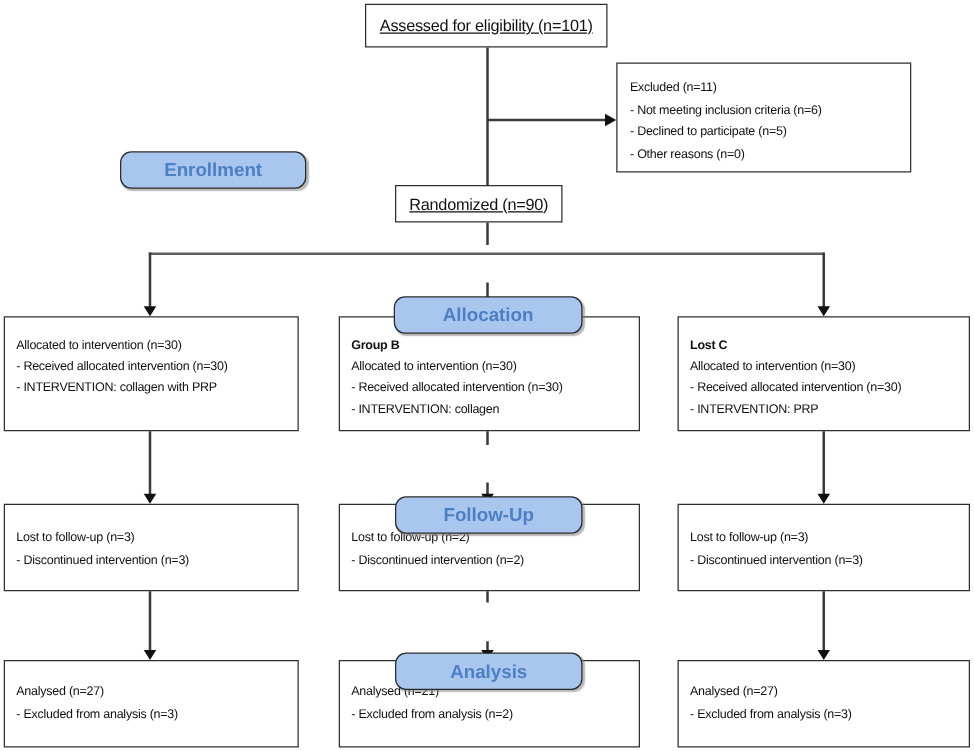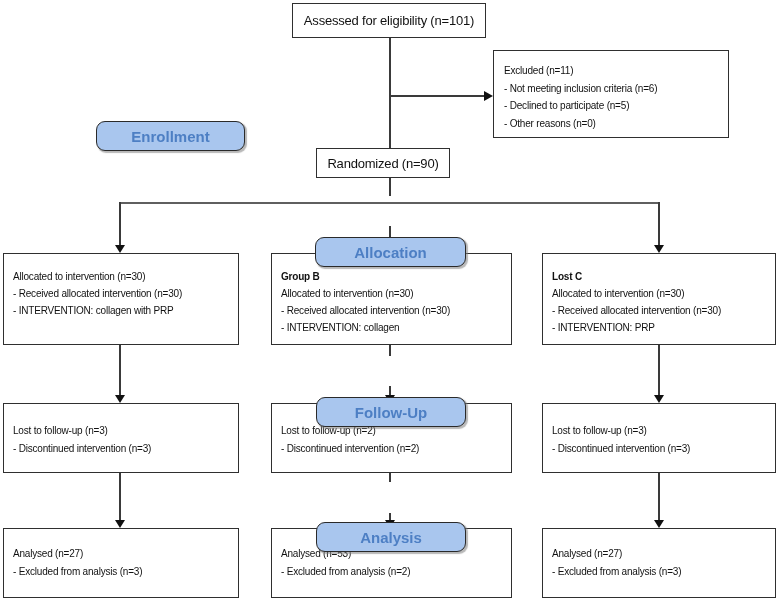--- a/index.html
+++ b/index.html
@@ -4,21 +4,21 @@
 <style>
   html,body{margin:0;padding:0;background:#ffffff;}
   .canvas{
     position:relative;width:779px;height:601px;background:#ffffff;
     font-family:"Liberation Sans","DejaVu Sans",sans-serif;color:#111;overflow:hidden;
   }
   .box{
     position:absolute;background:#ffffff;border:1.5px solid #2f2f2f;box-sizing:border-box;
     font-size:10px;line-height:17px;color:#111;letter-spacing:-0.2px;white-space:nowrap;
   }
-  .box.center{display:flex;align-items:center;justify-content:center;font-size:13px;}
+  .box.center{display:flex;align-items:center;justify-content:center;font-size:13px;text-decoration:underline;}
   .box.col{padding:14px 8px 0 9px;}
   .box.two{padding:18px 8px 0 9px;line-height:17.5px;}
   .bold{font-weight:bold;}
   .pill{
     position:absolute;box-sizing:border-box;z-index:3;
     background:var(--pill-fill,#a9c6ee);border:1.6px solid #2a2a2a;border-radius:9px;
     box-shadow:1.5px 1.5px 1px rgba(125,125,125,.55);
     display:flex;align-items:center;justify-content:center;
     font-weight:bold;font-size:15px;color:var(--pill-text,#4d7fc4);margin-top:41px;
   }
@@ -127,21 +127,21 @@
   <div class="box two" style="left:542px;top:403px;width:234px;height:70px">
     <div>Lost to follow-up (n=3)</div>
     <div>- Discontinued intervention (n=3)</div>
   </div>
 
   <div class="box two" style="left:3px;top:528px;width:236px;height:70px;padding-top:16px">
     <div>Analysed (n=27)</div>
     <div>- Excluded from analysis (n=3)</div>
   </div>
   <div class="box two" style="left:271px;top:528px;width:241px;height:70px;padding-top:16px">
-    <div>Analysed (n=53)</div>
+    <div>Analysed (n=21)</div>
     <div>- Excluded from analysis (n=2)</div>
   </div>
   <div class="box two" style="left:542px;top:528px;width:234px;height:70px;padding-top:16px">
     <div>Analysed (n=27)</div>
     <div>- Excluded from analysis (n=3)</div>
   </div>
 
 </div>
 
 </body></html>

